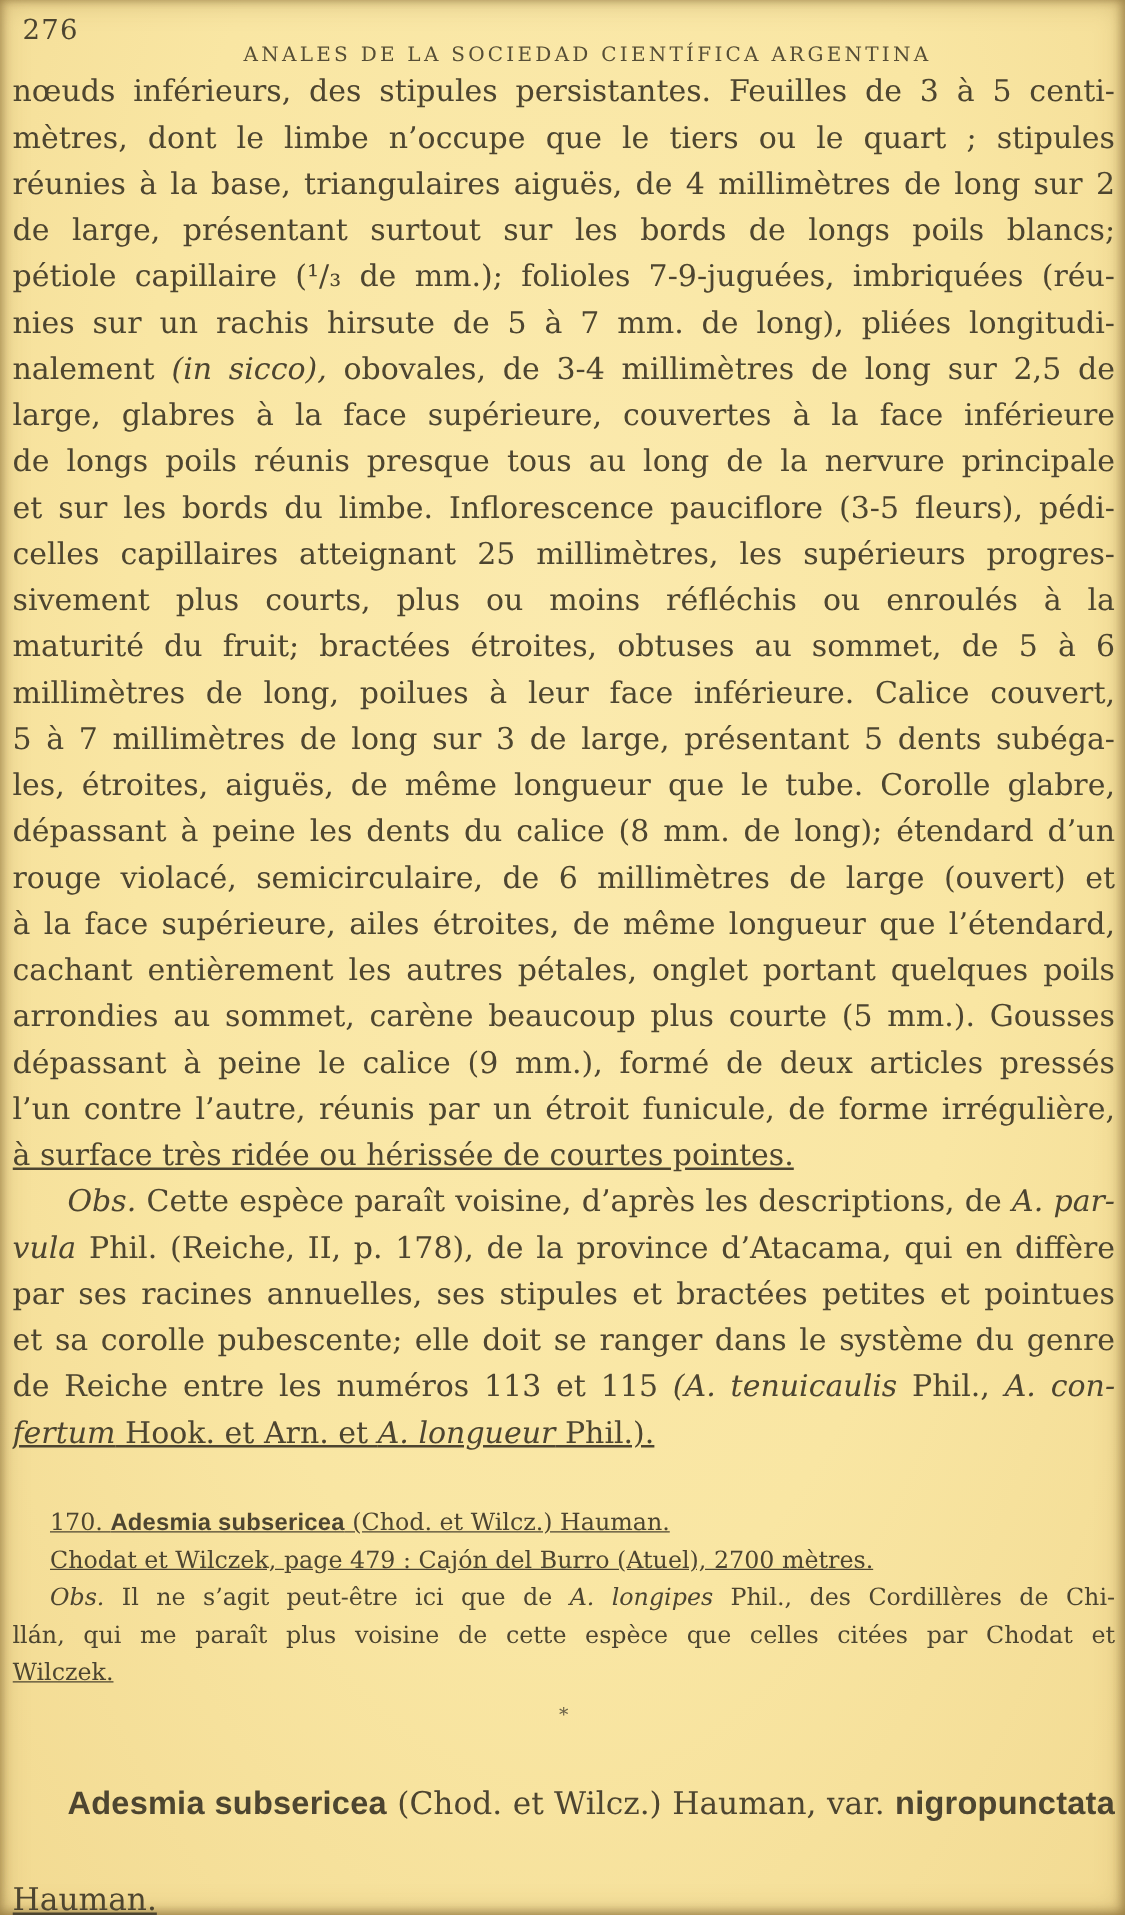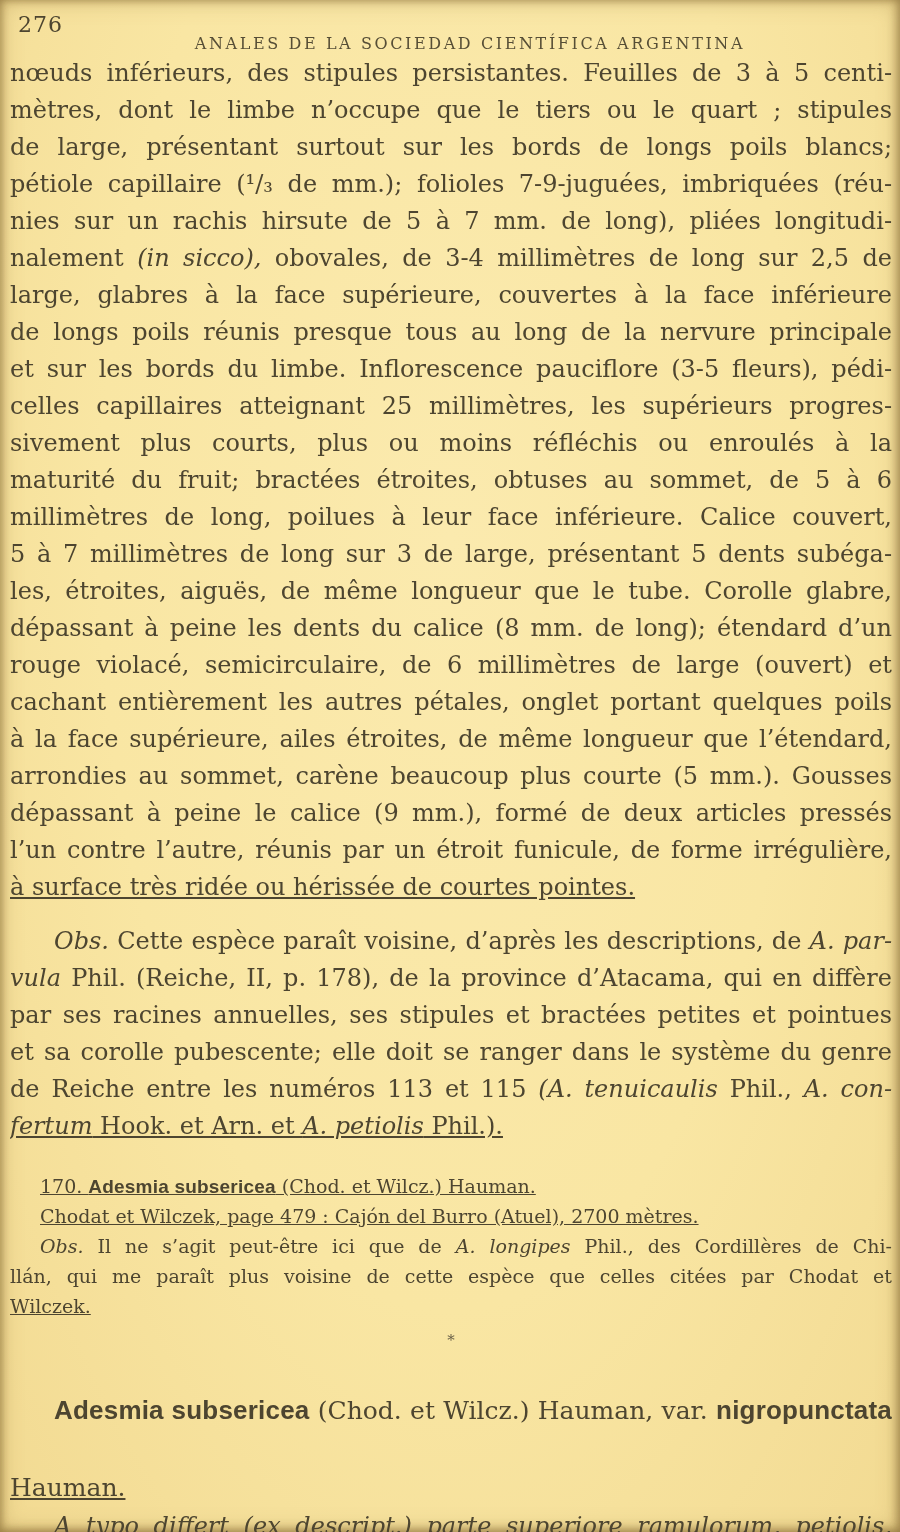--- a/index.html
+++ b/index.html
@@ -18,32 +18,32 @@
   .inner{padding:0 8px 0 10px;}
   
   .header{position:relative;height:40px;padding-top:14px;}
   .pagenum{position:absolute;left:18px;top:12px;font-size:22px;letter-spacing:1px;}
   .htitle{
     text-align:center;font-size:16px;letter-spacing:2.6px;
     color:#564e36;padding-left:40px;margin-top:20px;
   }
   
   .textblock{margin-top:1px;}
-  .p2{margin-top:17px;}
+  .p2{margin-top:0;}
   .line{
     font-size:24px;line-height:37px;height:37px;overflow:hidden;
     text-align:justify;text-align-last:justify;
     white-space:normal;
   }
   .line.nojust{text-align-last:left;text-decoration:underline;}
   .line.indent{text-indent:44px;}
   .line i{font-style:italic;}
   .line b.sp{font-family:"Liberation Sans", sans-serif;font-weight:700;letter-spacing:0.2px;}
   
-  .noteblock{margin-top:26px;}
+  .noteblock{margin-top:38px;}
   .noteblock .line{font-size:19px;line-height:30px;height:30px;}
   .noteblock .line.indent{text-indent:30px;}
   .noteblock .line b.sp{font-size:19px;}
   
   .ornament{
     height:22px;margin-top:8px;text-align:center;
     font-size:15px;color:#6a6148;line-height:22px;
   }
   
   .headingblock{margin-top:8px;}
@@ -60,50 +60,51 @@
 <div class="page">
   <div class="header">
     <span class="pagenum">276</span>
     <div class="htitle">ANALES DE LA SOCIEDAD CIENTÍFICA ARGENTINA</div>
   </div>
 
   <div class="inner">
     <div class="textblock p1">
         <div class="line">nœuds inférieurs, des stipules persistantes. Feuilles de 3 à 5 centi-</div>
         <div class="line">mètres, dont le limbe n’occupe que le tiers ou le quart ; stipules</div>
+        <div class="line">réunies à la base, triangulaires aiguës, de 4 millimètres de long sur 2</div>
         <div class="line">de large, présentant surtout sur les bords de longs poils blancs;</div>
         <div class="line">pétiole capillaire (¹/₃ de mm.); folioles 7-9-juguées, imbriquées (réu-</div>
         <div class="line">nies sur un rachis hirsute de 5 à 7 mm. de long), pliées longitudi-</div>
         <div class="line">nalement <i>(in sicco),</i> obovales, de 3-4 millimètres de long sur 2,5 de</div>
         <div class="line">large, glabres à la face supérieure, couvertes à la face inférieure</div>
         <div class="line">de longs poils réunis presque tous au long de la nervure principale</div>
         <div class="line">et sur les bords du limbe. Inflorescence pauciflore (3-5 fleurs), pédi-</div>
         <div class="line">celles capillaires atteignant 25 millimètres, les supérieurs progres-</div>
         <div class="line">sivement plus courts, plus ou moins réfléchis ou enroulés à la</div>
         <div class="line">maturité du fruit; bractées étroites, obtuses au sommet, de 5 à 6</div>
         <div class="line">millimètres de long, poilues à leur face inférieure. Calice couvert,</div>
         <div class="line">5 à 7 millimètres de long sur 3 de large, présentant 5 dents subéga-</div>
         <div class="line">les, étroites, aiguës, de même longueur que le tube. Corolle glabre,</div>
         <div class="line">dépassant à peine les dents du calice (8 mm. de long); étendard d’un</div>
         <div class="line">rouge violacé, semicirculaire, de 6 millimètres de large (ouvert) et</div>
+        <div class="line">à la face supérieure, ailes étroites, de même longueur que l’étendard,</div>
         <div class="line">cachant entièrement les autres pétales, onglet portant quelques poils</div>
-        <div class="line">à la face supérieure, ailes étroites, de même longueur que l’étendard,</div>
         <div class="line">arrondies au sommet, carène beaucoup plus courte (5 mm.). Gousses</div>
         <div class="line">dépassant à peine le calice (9 mm.), formé de deux articles pressés</div>
         <div class="line">l’un contre l’autre, réunis par un étroit funicule, de forme irrégulière,</div>
         <div class="line nojust">à surface très ridée ou hérissée de courtes pointes.</div>
       </div>
 
     <div class="textblock p2">
         <div class="line indent"><i>Obs.</i> Cette espèce paraît voisine, d’après les descriptions, de <i>A. par-</i></div>
         <div class="line"><i>vula</i> Phil. (Reiche, II, p. 178), de la province d’Atacama, qui en diffère</div>
         <div class="line">par ses racines annuelles, ses stipules et bractées petites et pointues</div>
         <div class="line">et sa corolle pubescente; elle doit se ranger dans le système du genre</div>
         <div class="line">de Reiche entre les numéros 113 et 115 <i>(A. tenuicaulis</i> Phil., <i>A. con-</i></div>
-        <div class="line nojust"><i>fertum</i> Hook. et Arn. et <i>A. petiolis</i> Phil.).</div>
+        <div class="line nojust"><i>fertum</i> Hook. et Arn. et <i>A. longueur</i> Phil.).</div>
       </div>
 
     <div class="noteblock">
         <div class="line indent nojust">170. <b class="sp">Adesmia subsericea</b> (Chod. et Wilcz.) Hauman.</div>
         <div class="line indent nojust">Chodat et Wilczek, page 479 : Cajón del Burro (Atuel), 2700 mètres.</div>
         <div class="line indent"><i>Obs.</i> Il ne s’agit peut-être ici que de <i>A. longipes</i> Phil., des Cordillères de Chi-</div>
         <div class="line">llán, qui me paraît plus voisine de cette espèce que celles citées par Chodat et</div>
         <div class="line nojust">Wilczek.</div>
       </div>
 

